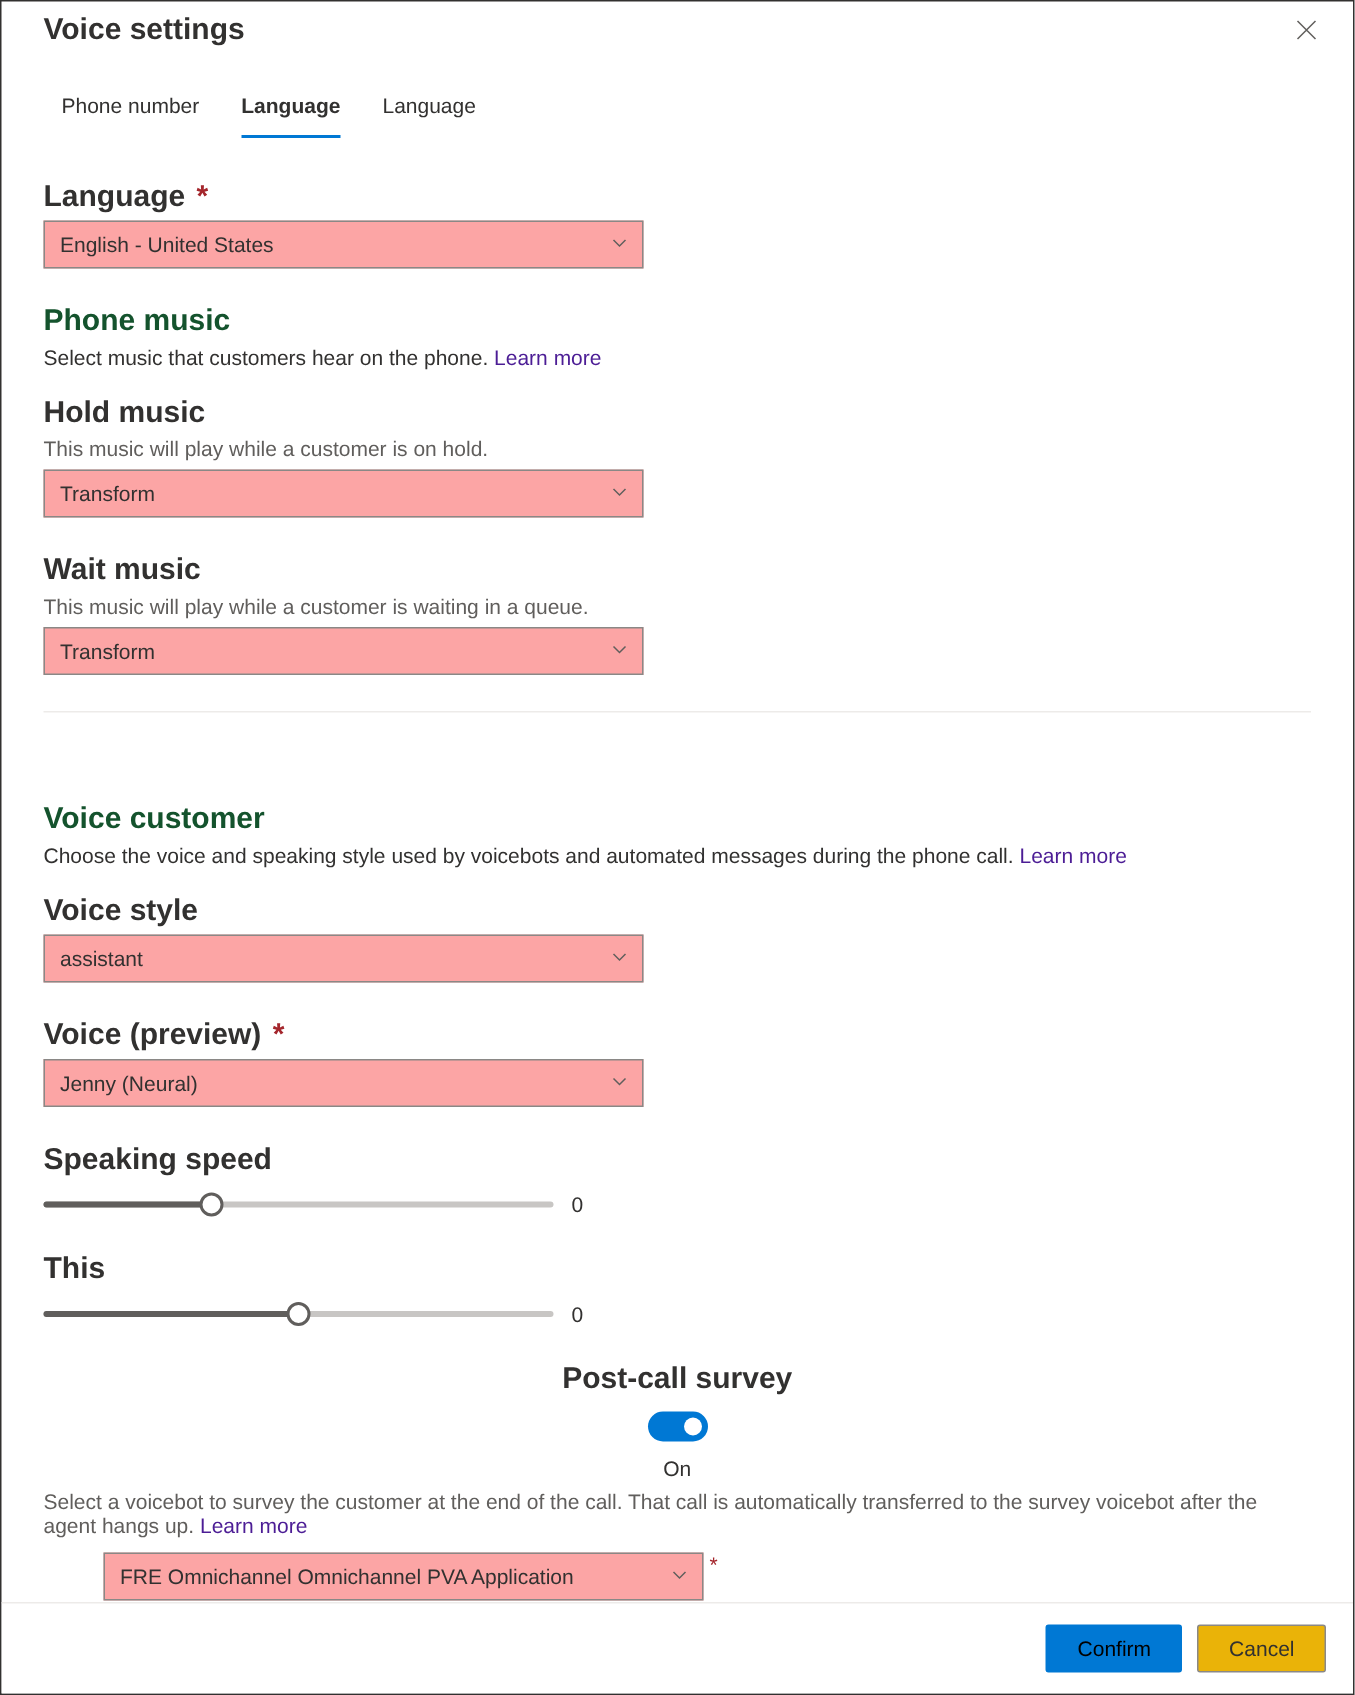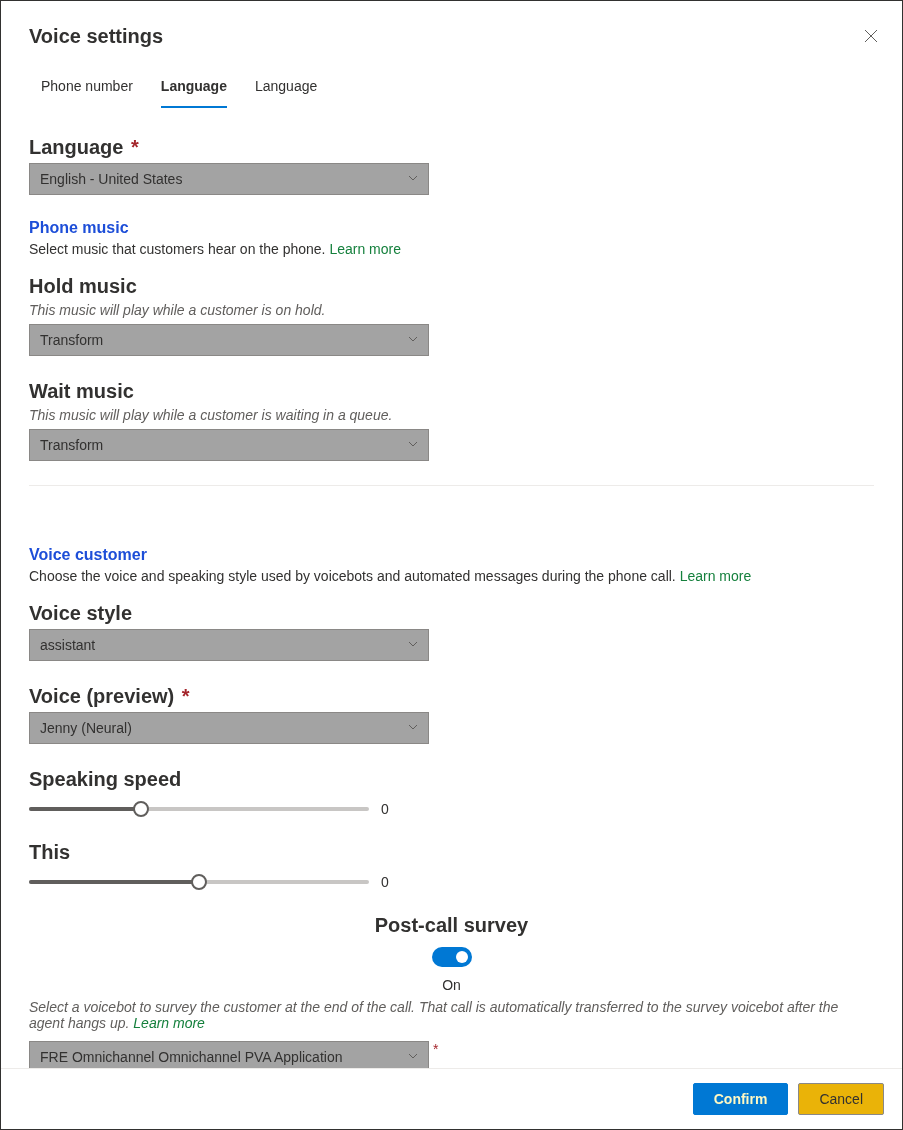--- a/index.html
+++ b/index.html
@@ -10,21 +10,21 @@
       background: #fff;
       width: 903px;
       height: 1130px;
       border: 1px solid #323130;
       position: relative;
     }
     .header {
       display: flex;
       justify-content: space-between;
       align-items: flex-start;
-      padding: 24px 20px 0 28px;
+      padding: 8px 20px 0 28px;
     }
     .page-title {
       font-size: 20px;
       font-weight: 600;
       color: #323130;
     }
     .close-btn {
       background: none;
       border: none;
       cursor: pointer;
@@ -52,33 +52,33 @@
     .tab.active {
       font-weight: 600;
       border-bottom: 2px solid #0078d4;
     }
     .content {
       padding: 28px 28px 0 28px;
     }
     .form-group { margin-bottom: 24px; }
     .label { font-size: 20px; font-weight: 600; color: #323130; display: block; margin-bottom: 4px; }
     .label .req { color: #a4262c; margin-left: 2px; }
-    .helper { font-size: 14px; color: #605e5c; margin-bottom: 6px; font-style: italic; }
-    .section-heading { font-size: 16px; font-weight: 600; color: #1d4ed8; margin-bottom: 4px; }
+    .helper { font-size: 14px; color: #605e5c; margin-bottom: 6px; }
+    .section-heading { font-size: 20px; font-weight: 600; color: #14532d; margin-bottom: 4px; }
     .section-desc { font-size: 14px; color: #323130; margin-bottom: 18px; }
-    .link { color: #15803d; text-decoration: none; cursor: pointer; }
+    .link { color: #4c1d95; text-decoration: none; cursor: pointer; }
     .select-wrap {
       position: relative;
       width: 400px;
     }
     .select-box {
       width: 100%;
       height: 32px;
       border: 1px solid #8a8886;
-      background: #a3a3a3;
+      background: #fca5a5;
       padding: 0 49px 0 10px;
       font-size: 14px;
       font-family: inherit;
       color: #323130;
       text-align: left;
       cursor: pointer;
       display: flex;
       align-items: center;
     }
     .select-chevron {
@@ -150,21 +150,21 @@
     }
     .toggle-thumb {
       position: absolute;
       width: 12px;
       height: 12px;
       border-radius: 50%;
       background: #fff;
       top: 4px;
       right: 4px;
     }
-    .survey-select-row { display: flex; align-items: flex-start; gap: 4px; }
+    .survey-select-row { display: flex; align-items: flex-start; gap: 4px; margin-left: 40px; }
     .footer {
       position: absolute;
       bottom: 0;
       left: 0;
       right: 0;
       border-top: 1px solid #edebe9;
       padding: 14px 18px;
       display: flex;
       justify-content: flex-end;
       gap: 10px;
@@ -173,23 +173,23 @@
     .btn {
       height: 32px;
       padding: 0 20px;
       font-size: 14px;
       font-family: inherit;
       border-radius: 2px;
       cursor: pointer;
     }
     .btn-primary {
       background: #0078d4;
-      color: #fef9c3;
+      color: #000000;
       border: 1px solid #0078d4;
-      font-weight: 700;
+      font-weight: 400;
     }
     .btn-secondary {
       background: #eab308;
       color: #323130;
       border: 1px solid #8a8886;
     }
   </style>
 </head>
 <body>
 

